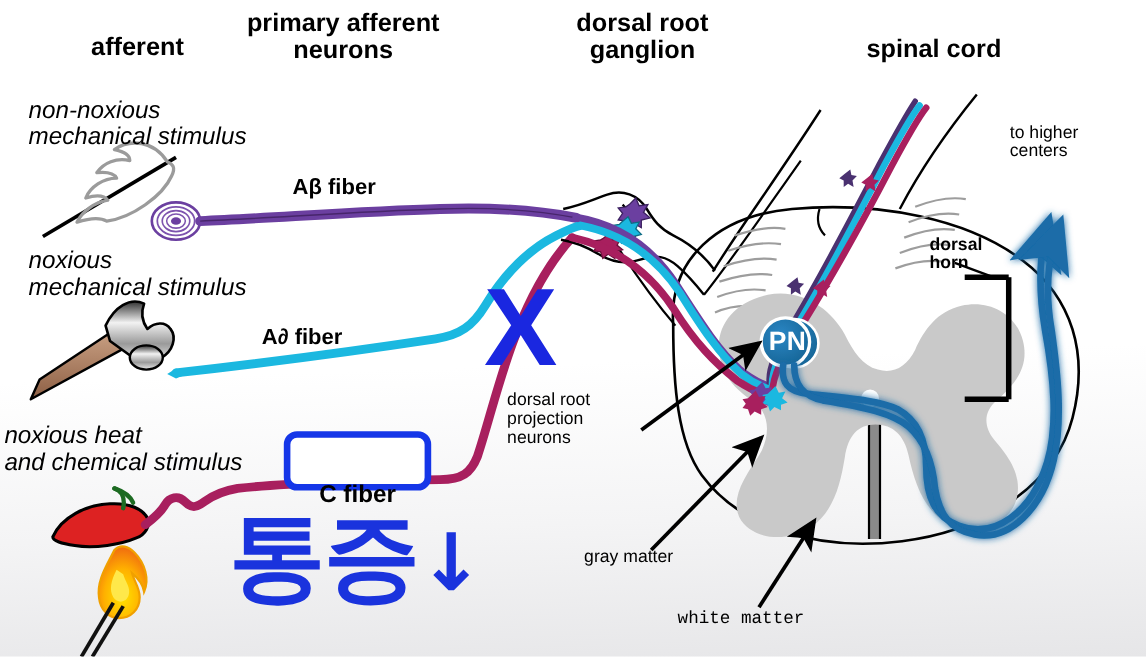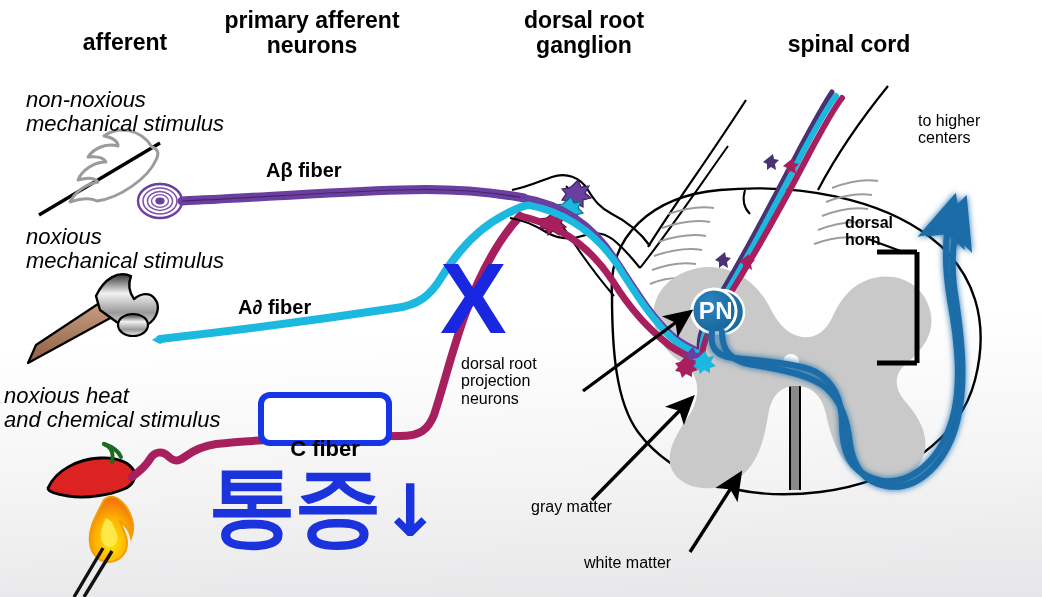--- a/index.html
+++ b/index.html
@@ -279,21 +279,21 @@
   <div class="lbl fiber-lbl" style="left:266px;top:160px;">Aβ fiber</div>
   <div class="lbl fiber-lbl" style="left:222px;top:297px;margin-left:16px;">A∂ fiber</div>
 
   <div id="cfiber-box"></div>
   <div id="cfiber-text">C fiber</div>
 
   <div class="lbl small-lbl" style="left:461px;top:355px;">dorsal root
 projection
 neurons</div>
   <div class="lbl small-lbl" style="left:531px;top:498px;text-align:right;">gray matter</div>
-  <div class="lbl small-lbl" style="left:584px;top:554px;">white matter</div>
+  <div class="lbl small-lbl" style="left:616px;top:554px;font-family:Liberation Mono, monospace;">white matter</div>
   <div class="lbl small-lbl" style="left:845px;top:214px;font-weight:bold;">dorsal
 horn</div>
   <div class="lbl small-lbl" style="left:918px;top:112px;">to higher
 centers</div>
 
   <div id="pn-text">PN</div>
 
   <div id="bigX">X</div>
 
   <div id="korean">

